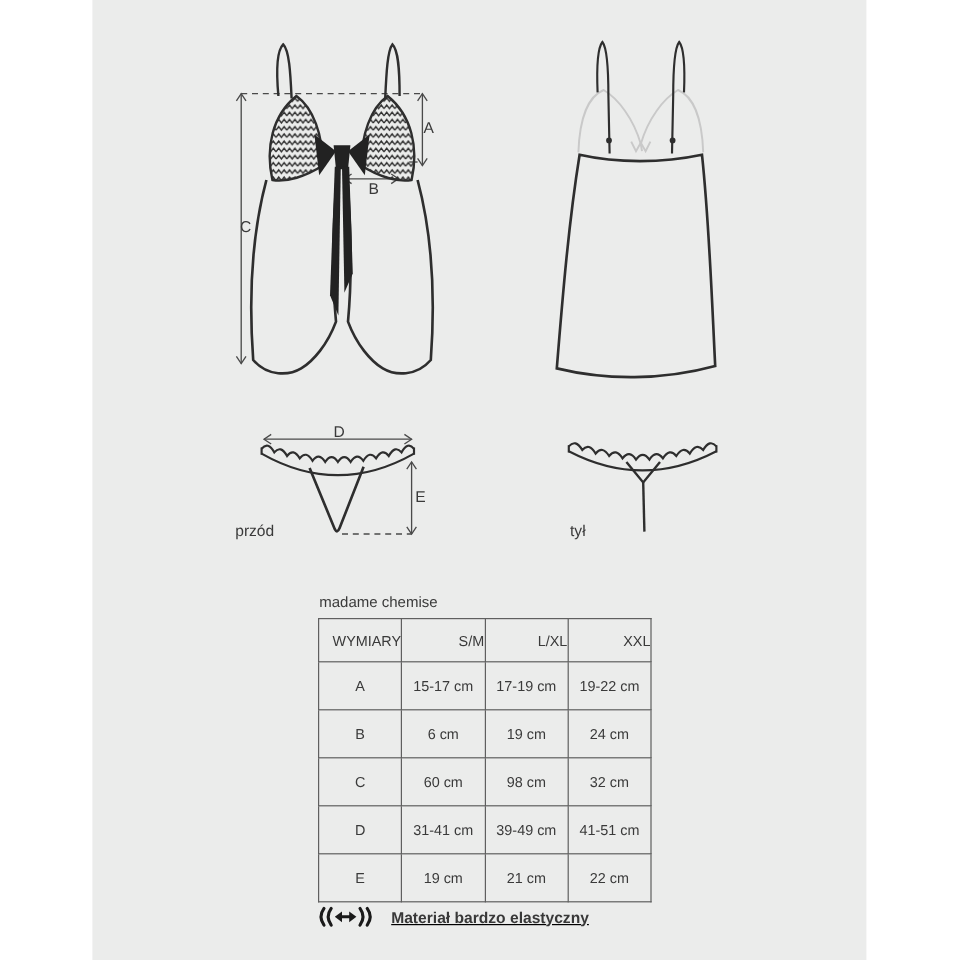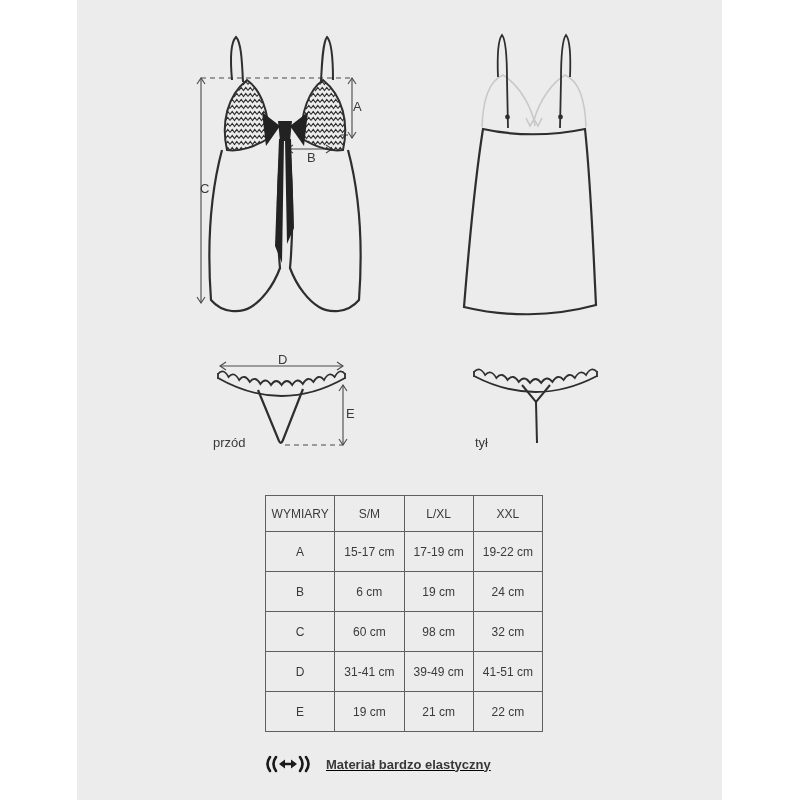--- a/index.html
+++ b/index.html
@@ -11,21 +11,21 @@
   .abs{position:absolute;}
   .mlabel{position:absolute;font-size:13px;color:#3a3a3a;line-height:13px;}
   .caption{position:absolute;font-size:13px;color:#3a3a3a;line-height:13px;}
   .table-wrap{position:absolute;left:265px;top:495px;}
   .table-title{font-size:12.5px;color:#3a3a3a;margin:0 0 6px 1px;}
   table.sizes{border-collapse:collapse;table-layout:fixed;width:278px;}
   table.sizes td{
     border:1px solid #5f5f5f;text-align:center;vertical-align:middle;
     font-size:12px;color:#3a3a3a;padding:0;height:39px;background:transparent;
   }
-  table.sizes tr.hdr td{height:35px;}
+  table.sizes tr.hdr td{height:35px;text-align:right;}
   .footer{position:absolute;left:263px;top:755px;display:flex;align-items:center;gap:13px;text-decoration:underline;}
   .material-note{font-size:13px;font-weight:bold;color:#383838;}
   svg{display:block;}
 </style>
 </head>
 <body>
 
 <div class="panel"></div>
 
 <svg class="abs" style="left:185px;top:20px;" width="190" height="300" viewBox="0 0 190 300">
@@ -136,24 +136,25 @@
     <path d="M57,33 L71,50 L85,33"></path>
     <path d="M71,50 L72,91"></path>
   </g>
 </svg>
 
 <span class="mlabel" style="left:353px;top:100px;">A</span>
 <span class="mlabel" style="left:307px;top:151px;">B</span>
 <span class="mlabel" style="left:200px;top:182px;">C</span>
 <span class="mlabel" style="left:278px;top:353px;">D</span>
 <span class="mlabel" style="left:346px;top:407px;">E</span>
-<span class="caption" style="left:213px;top:436px;">przód</span>
+<span class="caption" style="left:196px;top:436px;">przód</span>
 <span class="caption" style="left:475px;top:436px;">tył</span>
 
 <div class="table-wrap">
+  <div class="table-title">madame chemise</div>
   <table class="sizes">
     <tbody>
       <tr class="hdr">
         <td>WYMIARY</td>
         <td>S/M</td>
         <td>L/XL</td>
         <td>XXL</td>
       </tr>
       <tr>
         <td>A</td>

